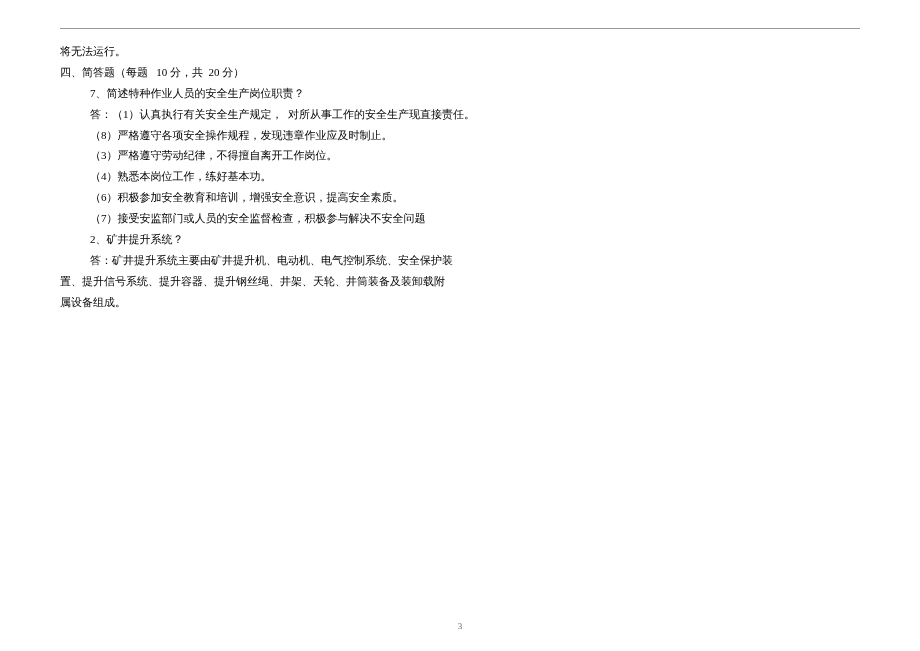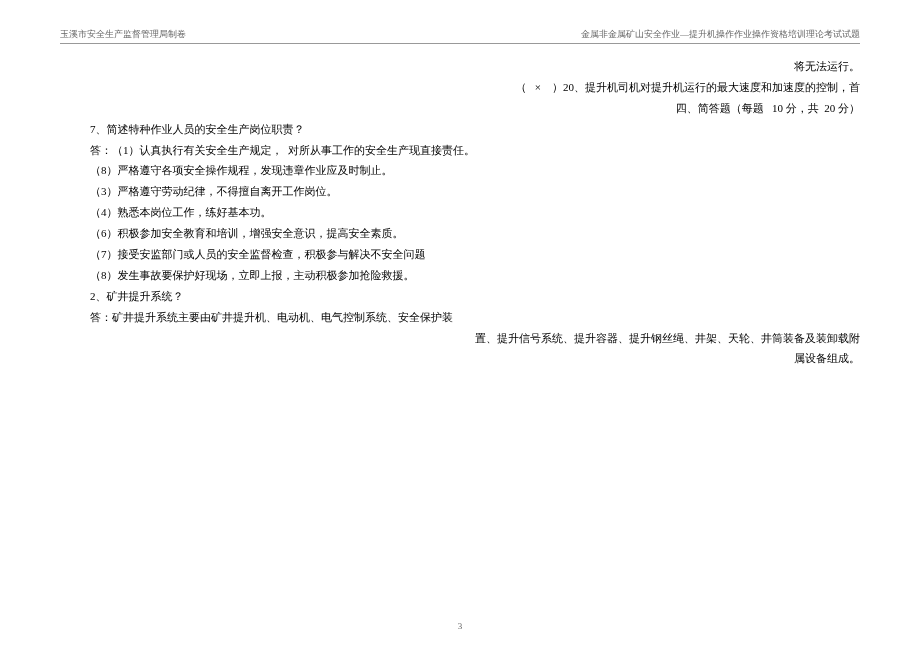--- a/index.html
+++ b/index.html
@@ -34,54 +34,48 @@
       border-top: 1px solid #999999;
       margin-bottom: 12px;
     }
     .content {
       line-height: 1.9;
       font-size: 11px;
     }
     .line {
       white-space: pre;
     }
-    .indent-0 { padding-left: 0; text-align: right; }
+    .indent-0 { padding-left: 0; }
     .indent-1 { padding-left: 30px; }
     .page-number {
       position: absolute;
       bottom: 20px;
       left: 0;
       right: 0;
       text-align: center;
       font-size: 9px;
       color: #666666;
     }
   </style>
 </head>
 <body>
 
 <div class="page">
-  <div class="header">
-    <span>玉溪市安全生产监督管理局制卷</span>
-    <span>金属非金属矿山安全作业—提升机操作作业操作资格培训理论考试试题</span>
-  </div>
   <hr class="header-line">
 
   <div class="content">
     <div class="line indent-0">将无法运行。</div>
-    <div class="line indent-0">       （   ×    ）20、提升机司机对提升机运行的最大速度和加速度的控制，首</div>
     <div class="line indent-0">四、简答题（每题   10 分，共  20 分）</div>
     <div class="line indent-1">7、简述特种作业人员的安全生产岗位职责？</div>
     <div class="line indent-1">答：（1）认真执行有关安全生产规定，  对所从事工作的安全生产现直接责任。</div>
     <div class="line indent-1">（8）严格遵守各项安全操作规程，发现违章作业应及时制止。</div>
     <div class="line indent-1">（3）严格遵守劳动纪律，不得擅自离开工作岗位。</div>
     <div class="line indent-1">（4）熟悉本岗位工作，练好基本功。</div>
     <div class="line indent-1">（6）积极参加安全教育和培训，增强安全意识，提高安全素质。</div>
     <div class="line indent-1">（7）接受安监部门或人员的安全监督检查，积极参与解决不安全问题</div>
-    <div class="line indent-1">（8）发生事故要保护好现场，立即上报，主动积极参加抢险救援。</div>
     <div class="line indent-1">2、矿井提升系统？</div>
     <div class="line indent-1">答：矿井提升系统主要由矿井提升机、电动机、电气控制系统、安全保护装</div>
     <div class="line indent-0">置、提升信号系统、提升容器、提升钢丝绳、井架、天轮、井筒装备及装卸载附</div>
     <div class="line indent-0">属设备组成。</div>
   </div>
 
   <div class="page-number">3</div>
 </div>
 
 </body></html>

